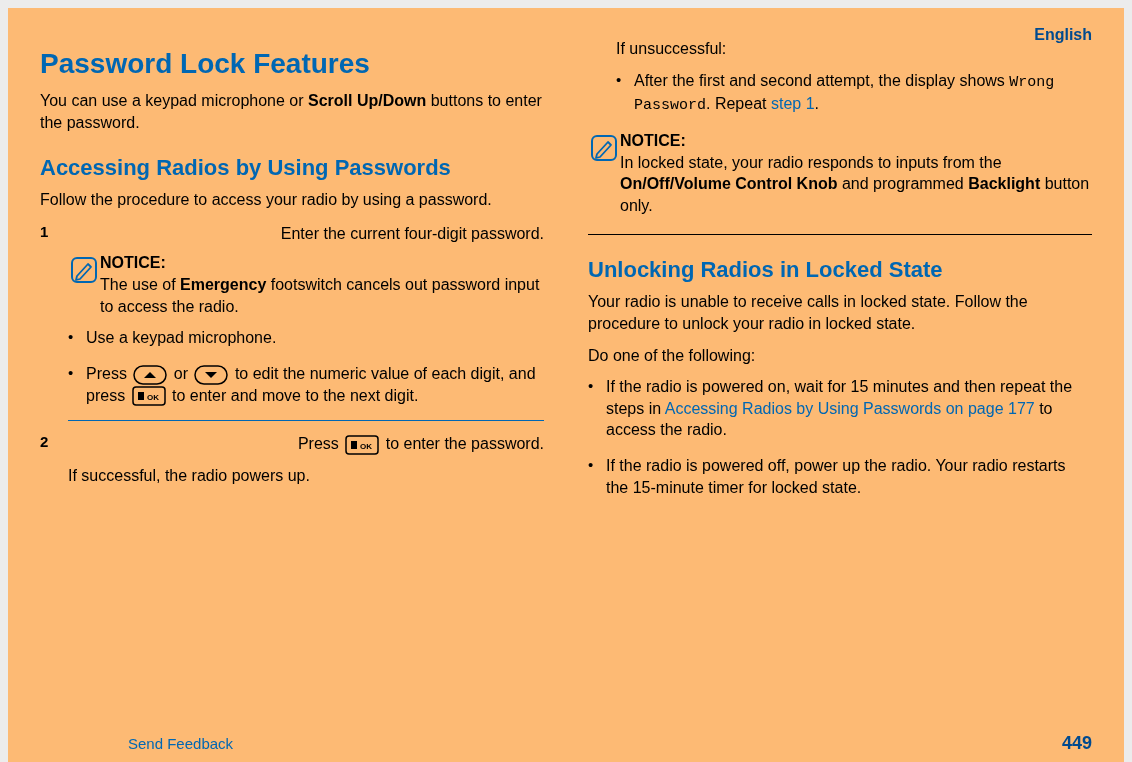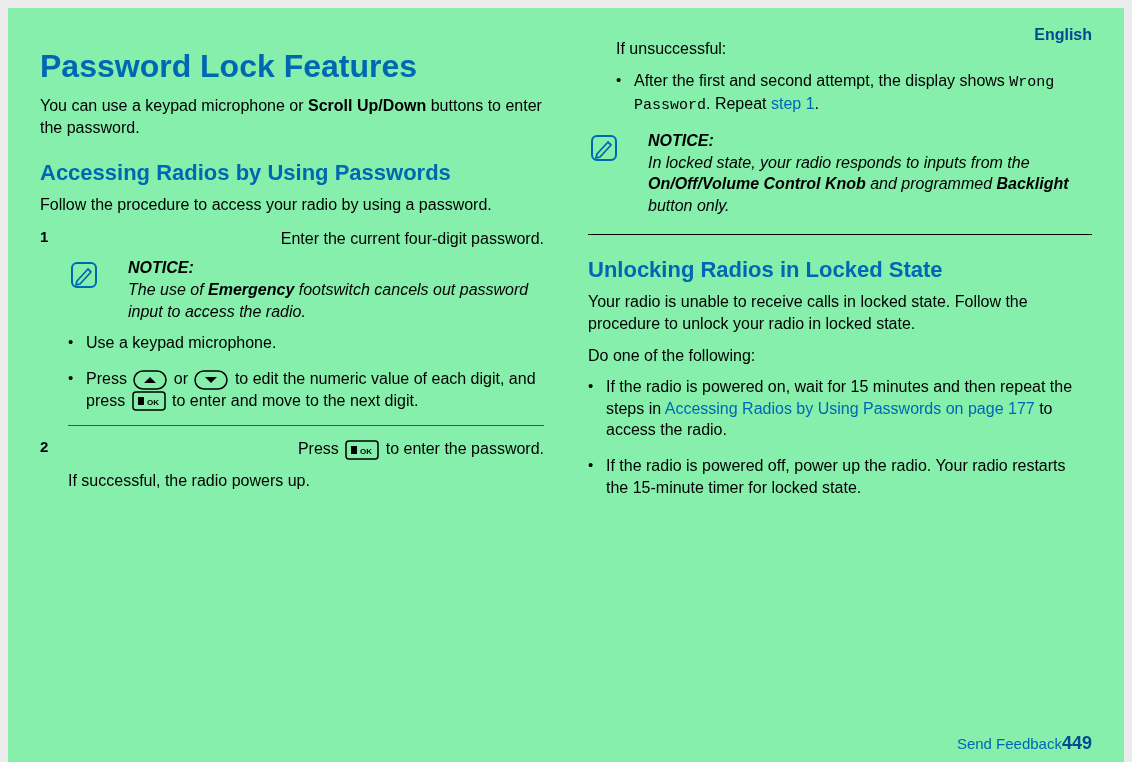--- a/index.html
+++ b/index.html
@@ -5,21 +5,21 @@
     * { margin: 0; padding: 0; box-sizing: border-box; }
     body {
       font-family: Arial, Helvetica, sans-serif;
       background: #ececec;
       width: 1132px;
       height: 762px;
       overflow: hidden;
       position: relative;
     }
     .page {
-      background: #86efac;
+      background: #fdba74;
       position: absolute;
       left: 8px;
       top: 8px;
       right: 8px;
       bottom: 0;
       padding: 22px 32px 10px 32px;
     }
     .language-label {
       position: absolute;
       top: 18px;
@@ -32,21 +32,21 @@
       display: flex;
       gap: 44px;
       height: calc(100% - 36px);
     }
     .col {
       flex: 1;
       min-width: 0;
     }
     h1 {
       color: #0067b3;
-      font-size: 32px;
+      font-size: 28px;
       font-weight: bold;
       margin-top: 18px;
       margin-bottom: 10px;
     }
     h2 {
       color: #0067b3;
       font-size: 22px;
       font-weight: bold;
       margin-top: 22px;
       margin-bottom: 8px;
@@ -72,23 +72,22 @@
     ol.steps > li > .step-num {
       position: absolute;
       left: 0;
       top: 0;
       font-weight: bold;
       font-size: 15px;
     }
     .notice {
       display: flex;
       align-items: flex-start;
-      gap: 28px;
+      gap: 0;
       margin: 8px 0 10px 0;
-      font-style: italic;
     }
     .notice-icon {
       flex: 0 0 32px;
       height: 32px;
       margin-top: 2px;
     }
     .notice-body {
       flex: 1;
       font-size: 16px;
       line-height: 1.35;
@@ -129,21 +128,21 @@
       display: inline-block;
       vertical-align: middle;
       margin: 0 2px;
     }
     .footer {
       position: absolute;
       bottom: 8px;
       left: 120px;
       right: 32px;
       display: flex;
-      justify-content: flex-end;
+      justify-content: space-between;
       align-items: center;
     }
     .feedback {
       color: #0067b3;
       font-size: 15px;
     }
     .pagenum {
       color: #004a8f;
       font-size: 18px;
       font-weight: bold;

